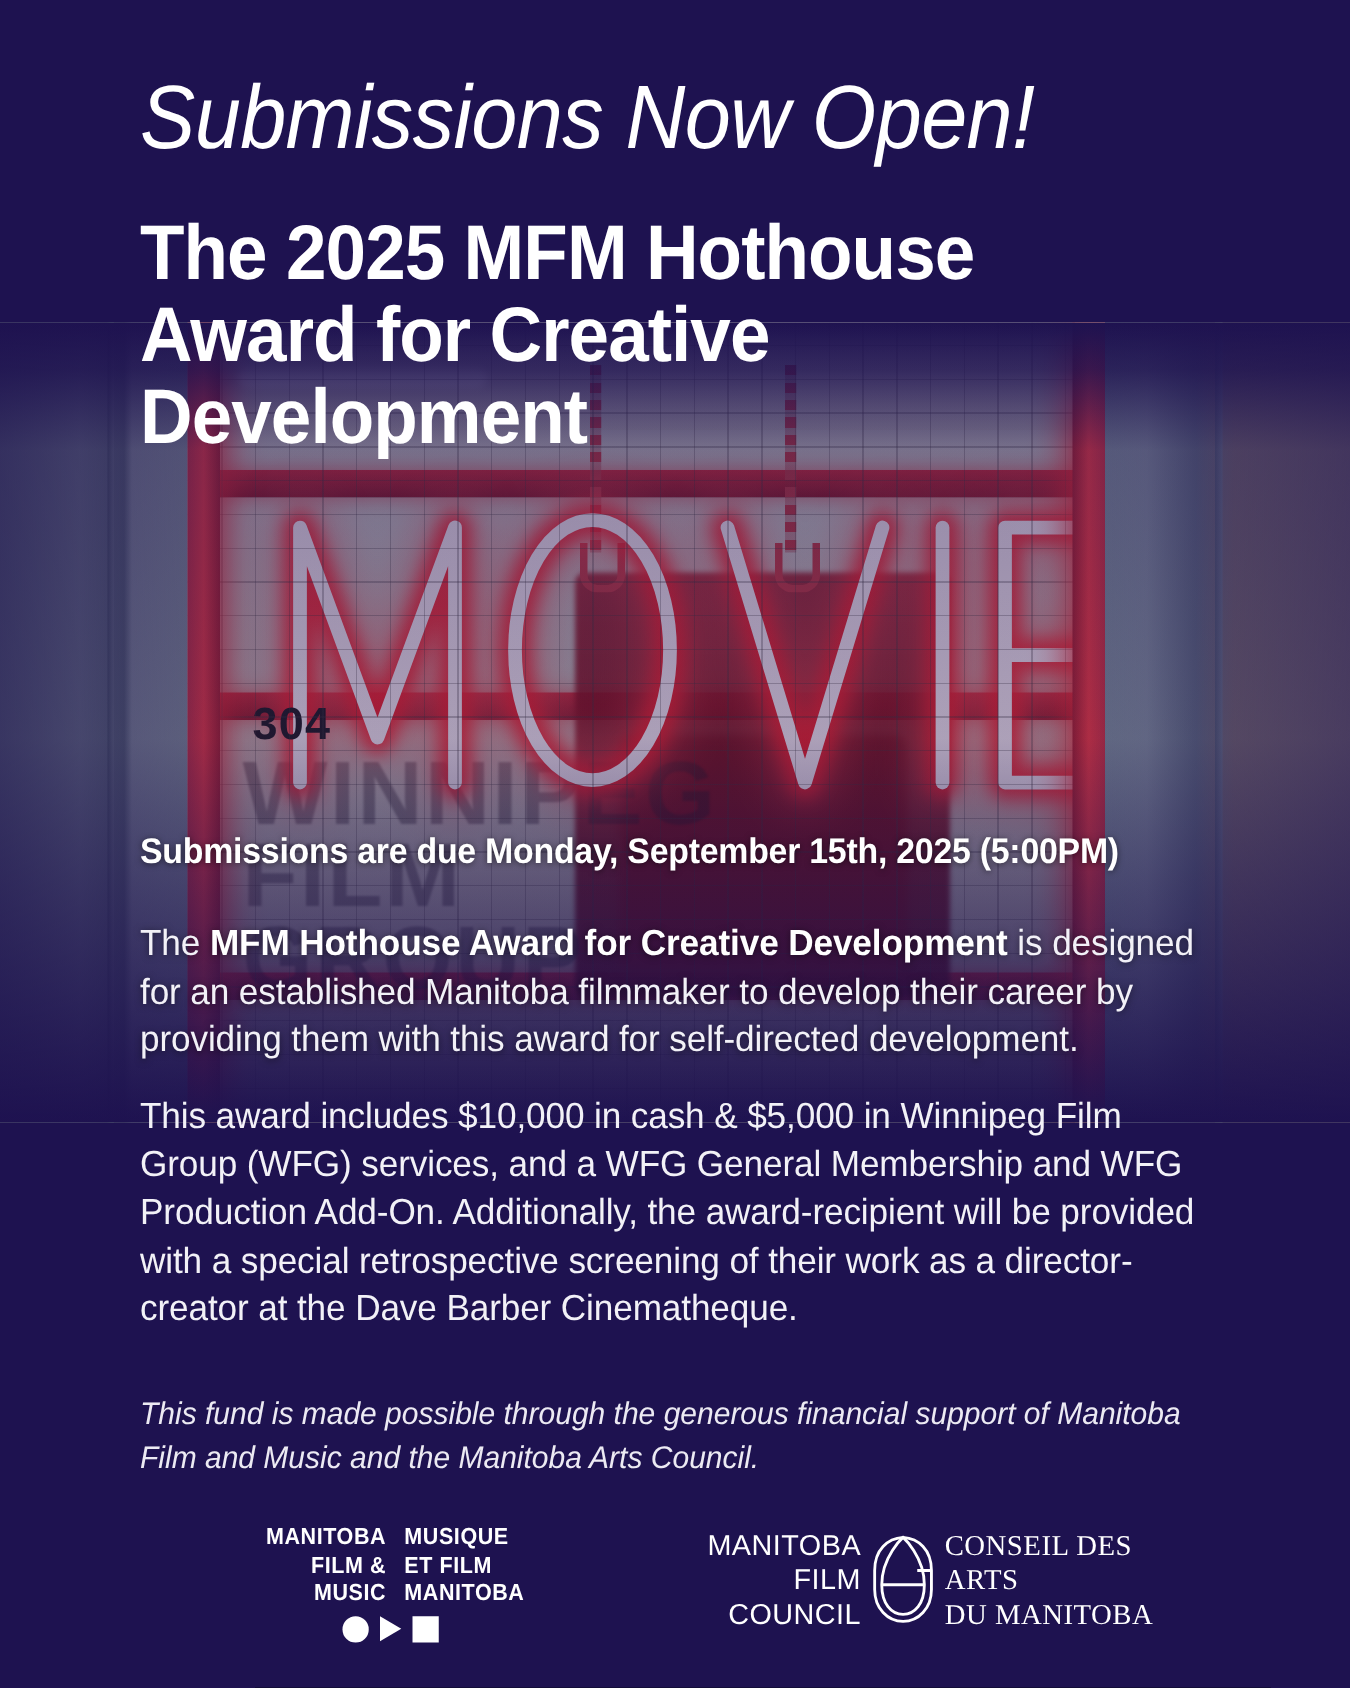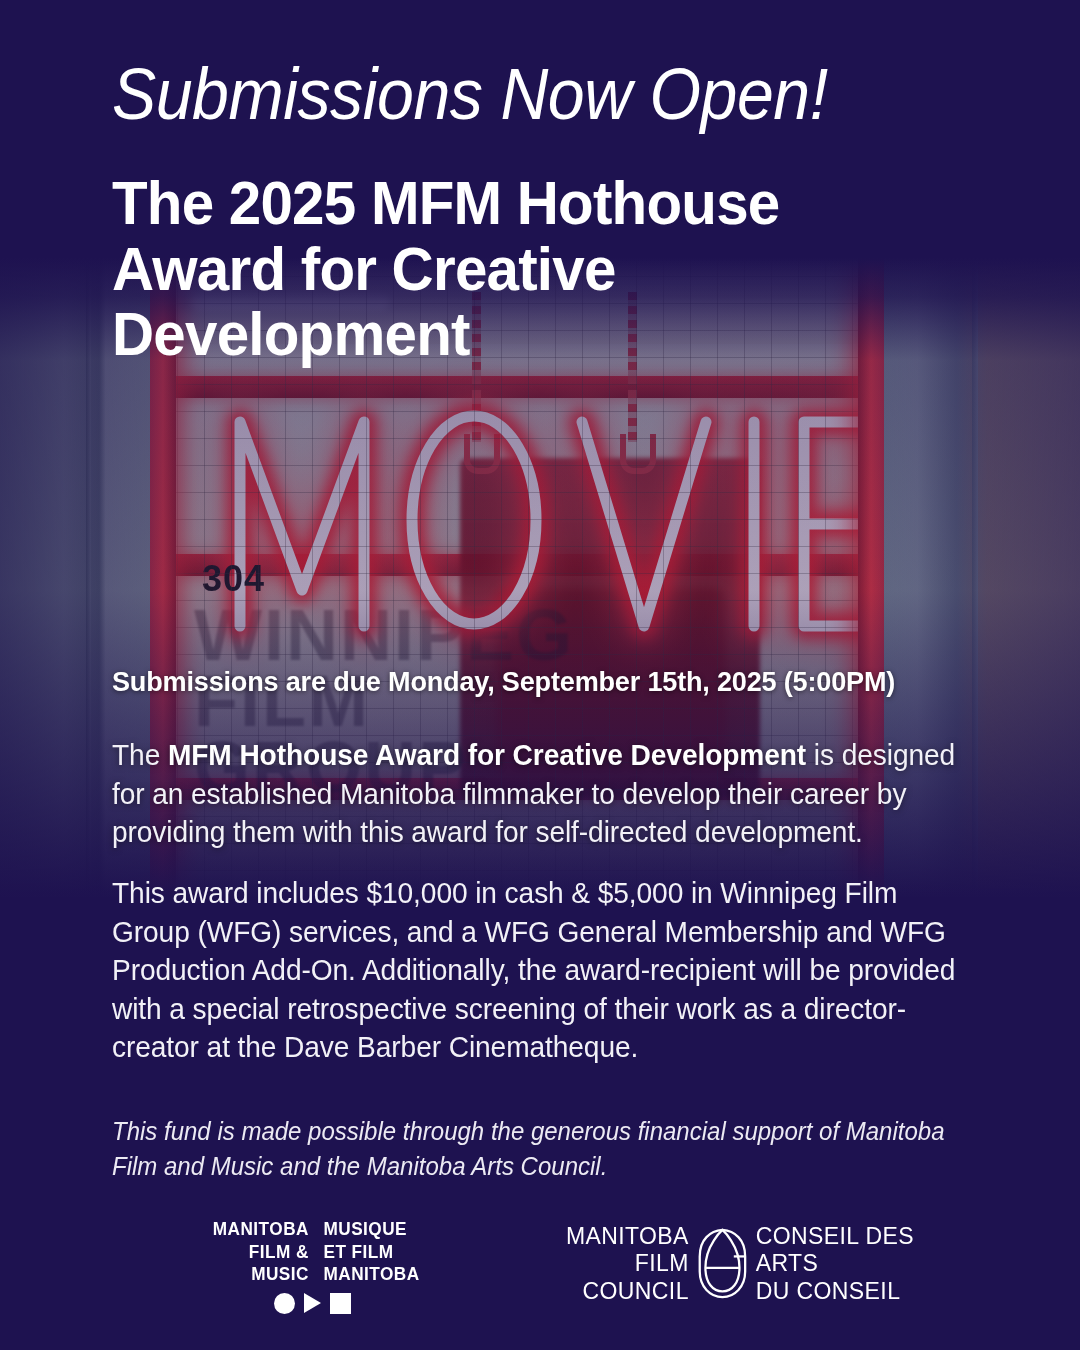--- a/index.html
+++ b/index.html
@@ -237,21 +237,21 @@
 
   .mac{
     position:absolute;left:545px;top:6px;width:400px;height:80px;
     display:flex;align-items:center;
   }
   .mac-text{
     font-family:"Liberation Sans", sans-serif;
     font-weight:400;font-size:23px;line-height:1.2;letter-spacing:.4px;color:#ffffff;
   }
   .mac-text.left{text-align:right;width:152px;}
-  .mac-text.right{text-align:left;width:200px;}
+  .mac-text.right{text-align:left;width:200px;font-family:Liberation Serif, serif;}
   .mac-mark{width:58px;height:76px;margin:0 6px;position:relative;}
   .mac-mark svg{width:100%;height:100%;}
 </style>
 </head>
 <body>
 
 <div id="poster">
 
   <div class="photo-layer">
     <div class="photo-inner">
@@ -373,19 +373,19 @@
             <g fill="none" stroke="#ffffff" stroke-width="2.4">
               <path d="M5 30 C5 12 16 3 29 2 C42 3 53 12 53 30 L53 46 C53 62 42 73 29 73 C16 73 5 62 5 46 Z"></path>
               <path d="M29 2 C29 2 11 18 11 42 C11 58 19 67 29 67 C39 67 47 58 47 42 C47 18 29 2 29 2 Z"></path>
               <path d="M11 42 L47 42"></path>
               <path d="M53 30 L41 30"></path>
             </g>
           </svg>
         </div>
         <div class="mac-text right">
           <div>CONSEIL DES ARTS</div>
-          <div>DU CONSEIL</div>
+          <div>DU MANITOBA</div>
         </div>
       </div>
 
     </div>
   </div>
 </div>
 
 </body></html>

